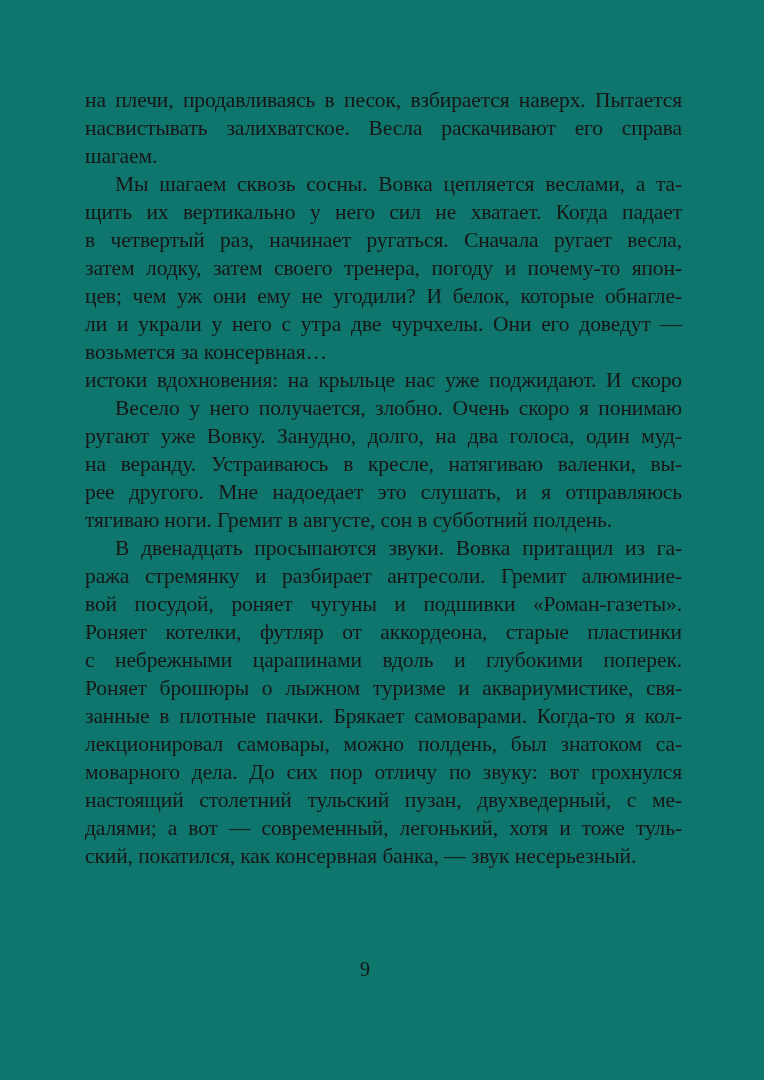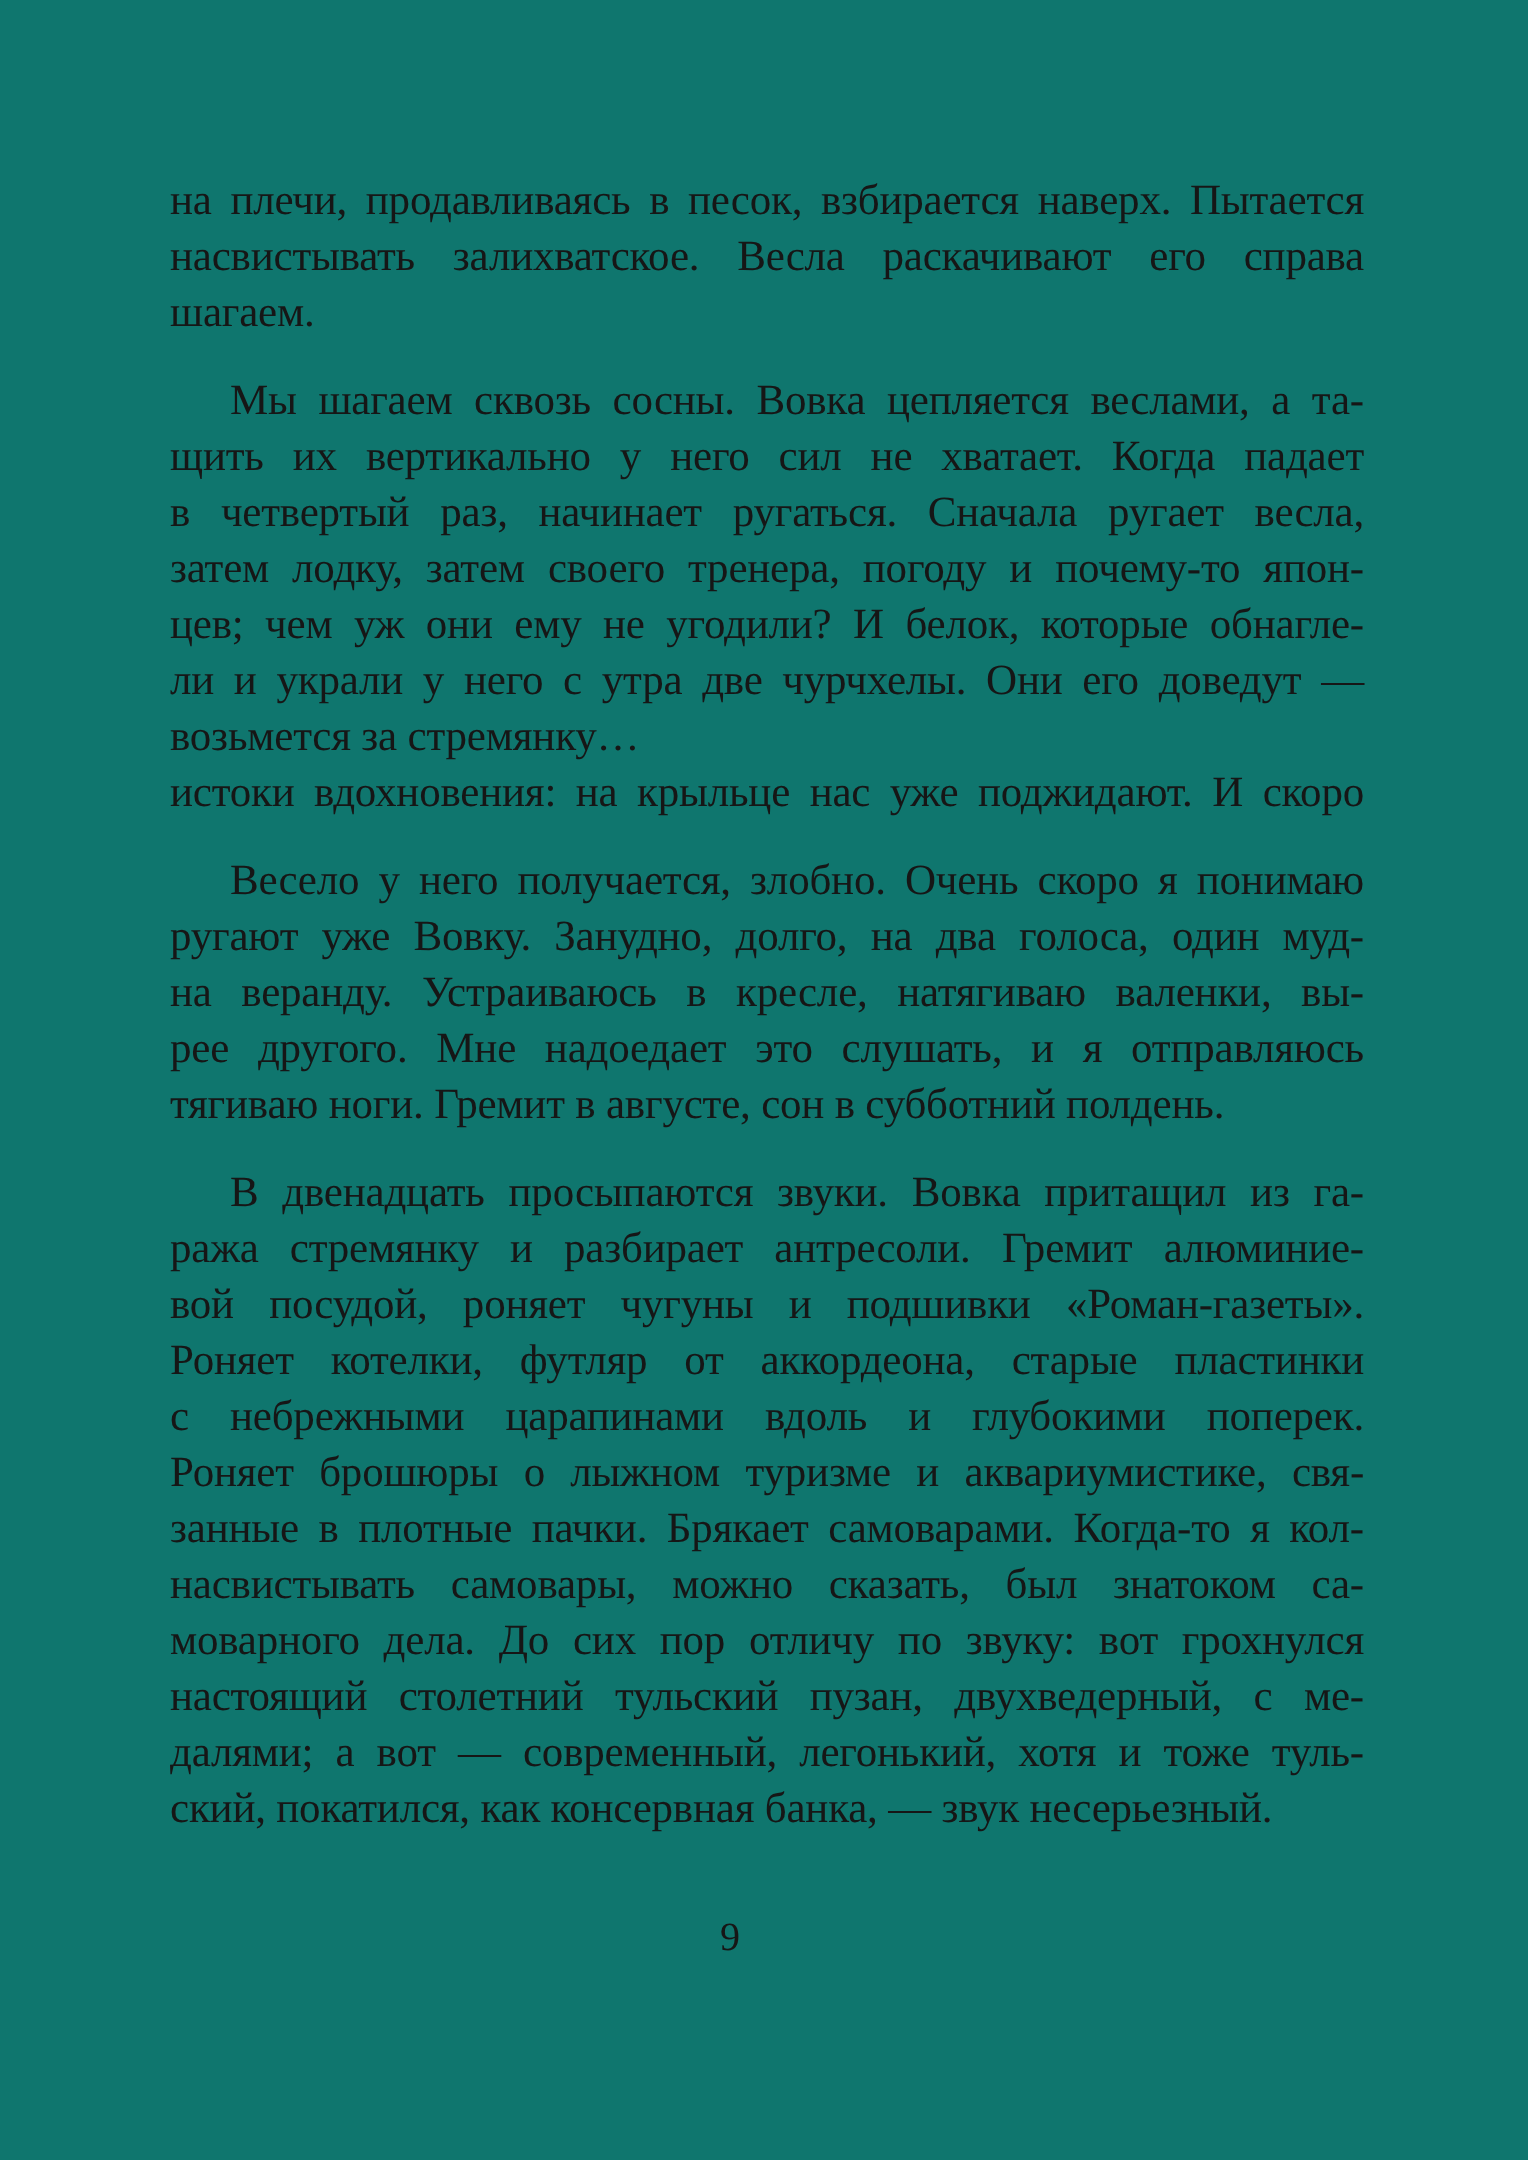--- a/index.html
+++ b/index.html
@@ -34,21 +34,20 @@
     white-space: nowrap;
     text-align: justify;
     text-align-last: justify;
     letter-spacing: -0.1px;
   }
   .line.last {
     text-align-last: left;
   }
   .line.indent {
     text-indent: 30px;
-    margin-top: 16px;
   }
   .page-number {
     position: absolute;
     left: 85px;
     top: 958px;
     width: 560px;
     text-align: center;
     font-size: 20px;
     color: #161616;
   }
@@ -63,39 +62,39 @@
         <div class="line">насвистывать залихватское. Весла раскачивают его справа</div>
         <div class="line last">шагаем.</div>
       </div>
       <div class="para">
         <div class="line indent">Мы шагаем сквозь сосны. Вовка цепляется веслами, а та-</div>
         <div class="line">щить их вертикально у него сил не хватает. Когда падает</div>
         <div class="line">в четвертый раз, начинает ругаться. Сначала ругает весла,</div>
         <div class="line">затем лодку, затем своего тренера, погоду и почему-то япон-</div>
         <div class="line">цев; чем уж они ему не угодили? И белок, которые обнагле-</div>
         <div class="line">ли и украли у него с утра две чурчхелы. Они его доведут —</div>
-        <div class="line last">возьмется за стремянку…</div>
+        <div class="line last">возьмется за консервная…</div>
       </div>
       <div class="para">
         <div class="line">истоки вдохновения: на крыльце нас уже поджидают. И скоро</div>
         <div class="line indent">Весело у него получается, злобно. Очень скоро я понимаю</div>
         <div class="line">ругают уже Вовку. Занудно, долго, на два голоса, один муд-</div>
         <div class="line">на веранду. Устраиваюсь в кресле, натягиваю валенки, вы-</div>
         <div class="line">рее другого. Мне надоедает это слушать, и я отправляюсь</div>
         <div class="line last">тягиваю ноги. Гремит в августе, сон в субботний полдень.</div>
       </div>
       <div class="para">
         <div class="line indent">В двенадцать просыпаются звуки. Вовка притащил из га-</div>
         <div class="line">ража стремянку и разбирает антресоли. Гремит алюминие-</div>
         <div class="line">вой посудой, роняет чугуны и подшивки «Роман-газеты».</div>
         <div class="line">Роняет котелки, футляр от аккордеона, старые пластинки</div>
         <div class="line">с небрежными царапинами вдоль и глубокими поперек.</div>
         <div class="line">Роняет брошюры о лыжном туризме и аквариумистике, свя-</div>
         <div class="line">занные в плотные пачки. Брякает самоварами. Когда-то я кол-</div>
-        <div class="line">насвистывать самовары, можно сказать, был знатоком са-</div>
+        <div class="line">лекционировал самовары, можно полдень, был знатоком са-</div>
         <div class="line">моварного дела. До сих пор отличу по звуку: вот грохнулся</div>
         <div class="line">настоящий столетний тульский пузан, двухведерный, с ме-</div>
         <div class="line">далями; а вот — современный, легонький, хотя и тоже туль-</div>
         <div class="line last">ский, покатился, как консервная банка, — звук несерьезный.</div>
       </div>
     </div>
   <div class="page-number">9</div>
 </div>
 
 </body></html>

